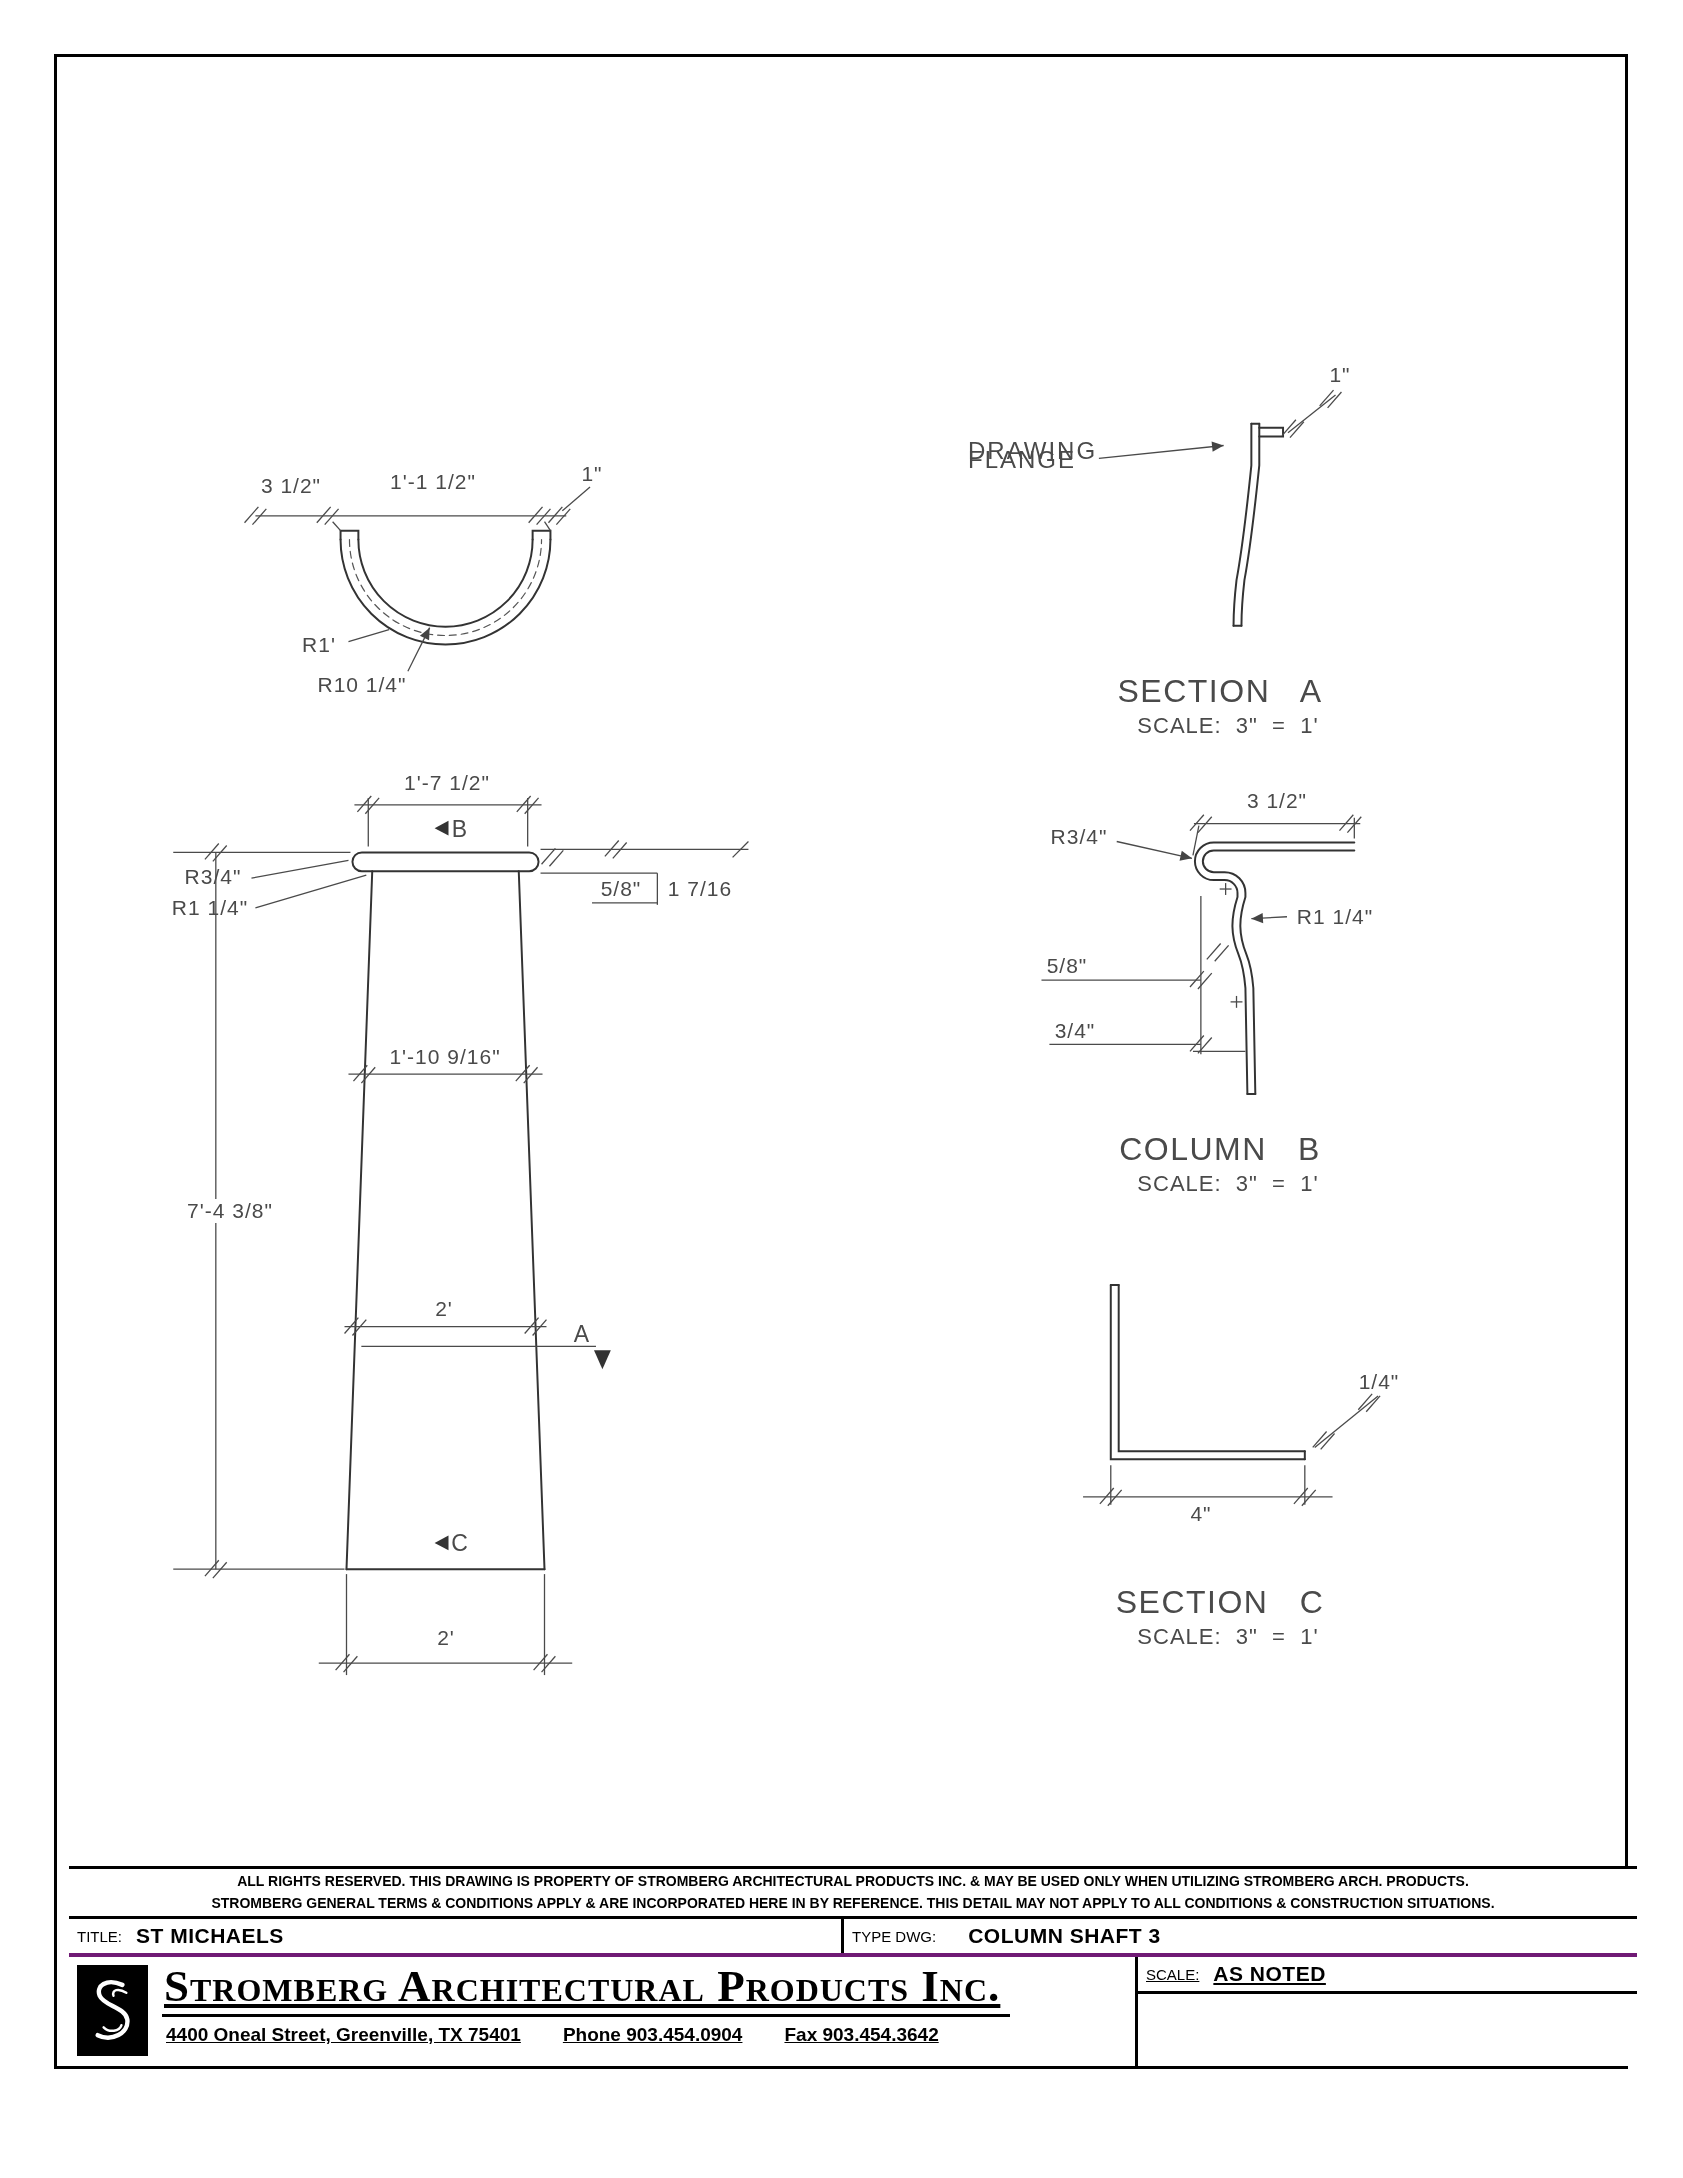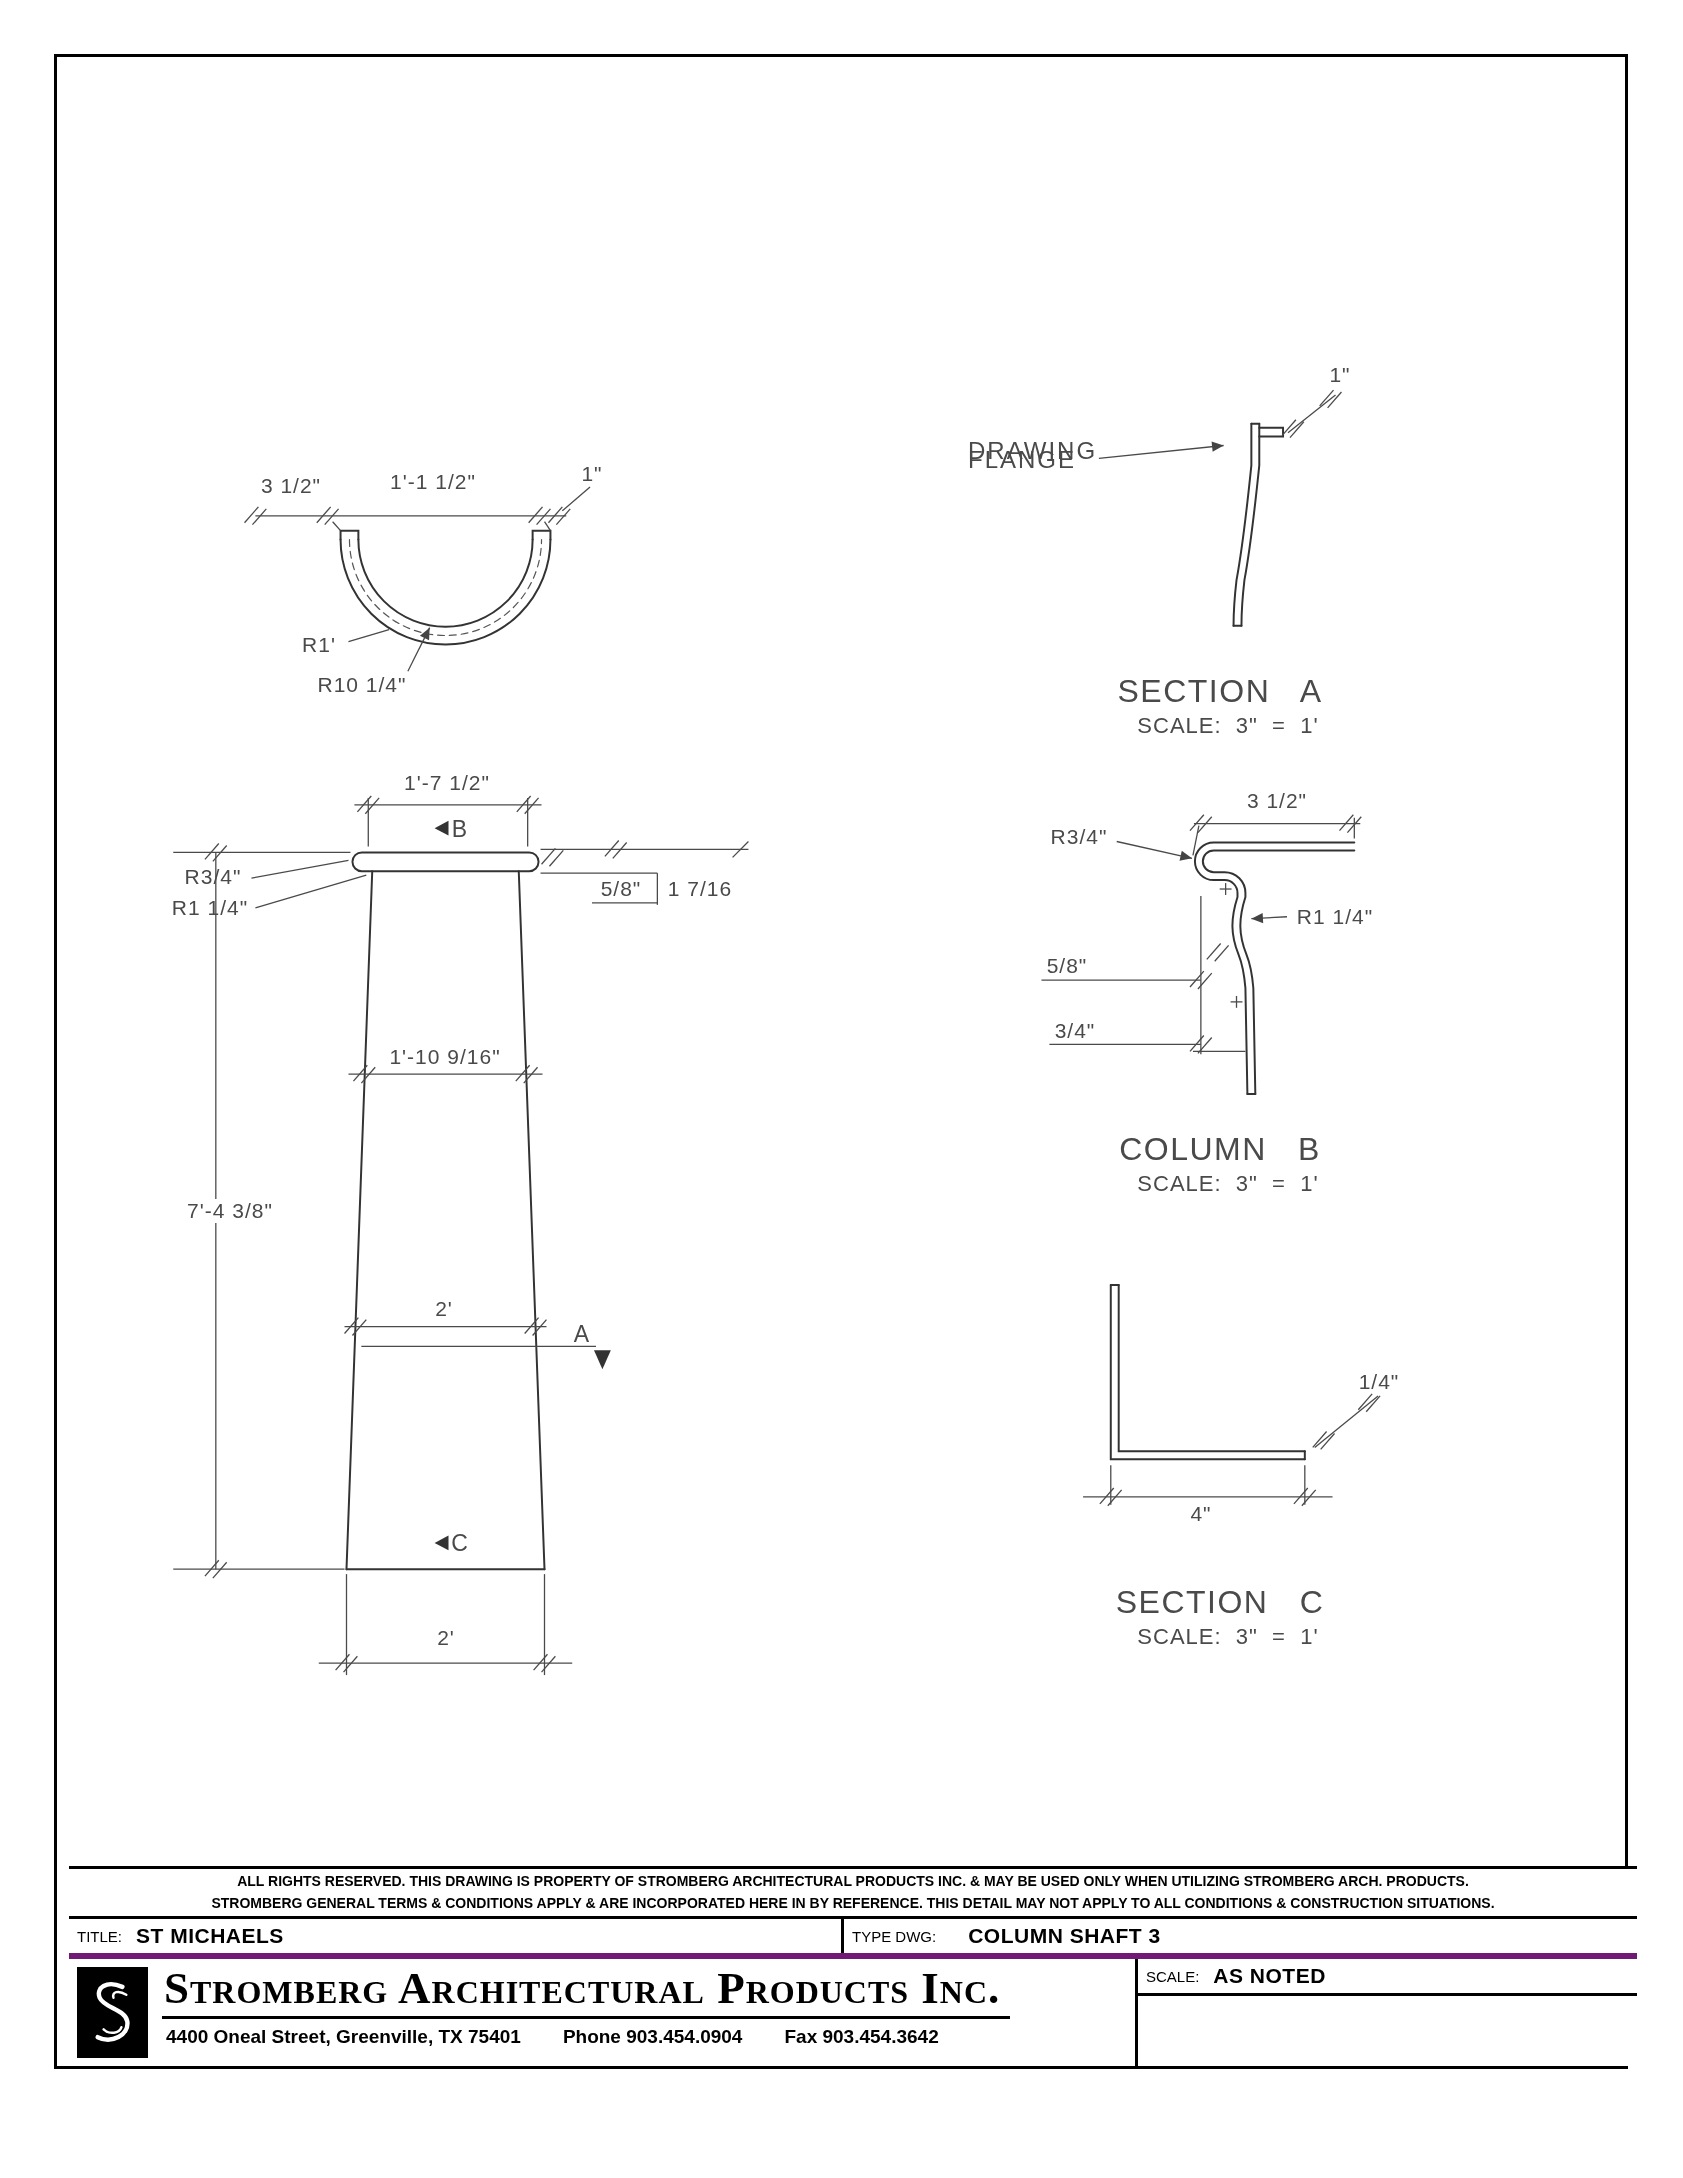--- a/index.html
+++ b/index.html
@@ -21,27 +21,27 @@
   .scl{font-size:22px;}
   .mk{font-size:23px;}
   .bgw{background:#fff;padding:0 6px;}
   
   .tblock{position:absolute;left:57px;top:1866px;width:1568px;height:200px;
           border-top:3px solid #000;box-sizing:border-box;display:flex;
           flex-direction:column;background:#fff;color:#000;margin-left:12px;}
   .disclaimer{height:47px;border-bottom:3px solid #000;display:flex;flex-direction:column;
               justify-content:center;text-align:center;font-size:14px;font-weight:bold;
               line-height:1.55;}
-  .trow{height:34px;border-bottom:6px solid #701a75;display:flex;justify-content:space-between;}
+  .trow{height:34px;border-bottom:4px solid #701a75;display:flex;justify-content:space-between;}
   .tcell{display:flex;align-items:center;padding-left:8px;box-sizing:border-box;}
   .tcell.leftcell{width:772px;}
   .tcell.rightcell{flex:1;border-left:3px solid #000;gap:18px;}
   .lbl{font-size:15px;}
   .val{font-size:21px;font-weight:bold;margin-left:14px;letter-spacing:0.5px;}
-  .crow{flex:1;display:flex;}
+  .crow{flex:1;display:flex;text-decoration:underline;}
   .cleft{width:1066px;display:flex;box-sizing:border-box;}
   .cright{flex:1;border-left:3px solid #000;display:flex;flex-direction:column;box-sizing:border-box;}
   .scalerow{height:34px;border-bottom:3px solid #000;display:flex;align-items:center;padding-left:8px;}
   .sheetrow{flex:1;display:flex;align-items:center;padding-left:8px;}
   .sheetval{font-size:30px;font-weight:bold;margin-left:16px;letter-spacing:1px;}
   .logo{width:71px;height:91px;background:#000;margin:8px 0 0 8px;flex:0 0 auto;}
   .cinfo{margin-left:14px;padding-top:4px;}
   .cname{font-family:"Liberation Serif",serif;font-variant:small-caps;font-size:45px;
          font-weight:600;letter-spacing:1px;line-height:1.15;border-bottom:3px solid #000;
          width:fit-content;padding:0 10px 1px 2px;}

